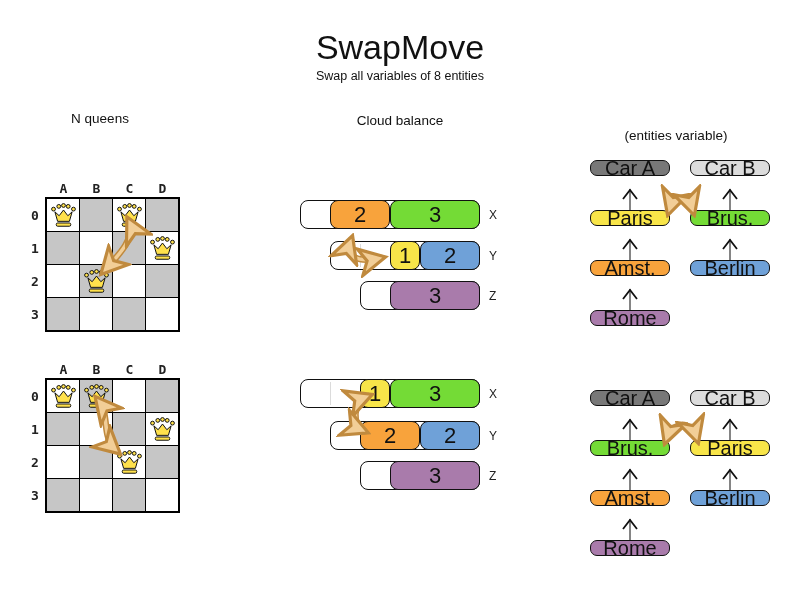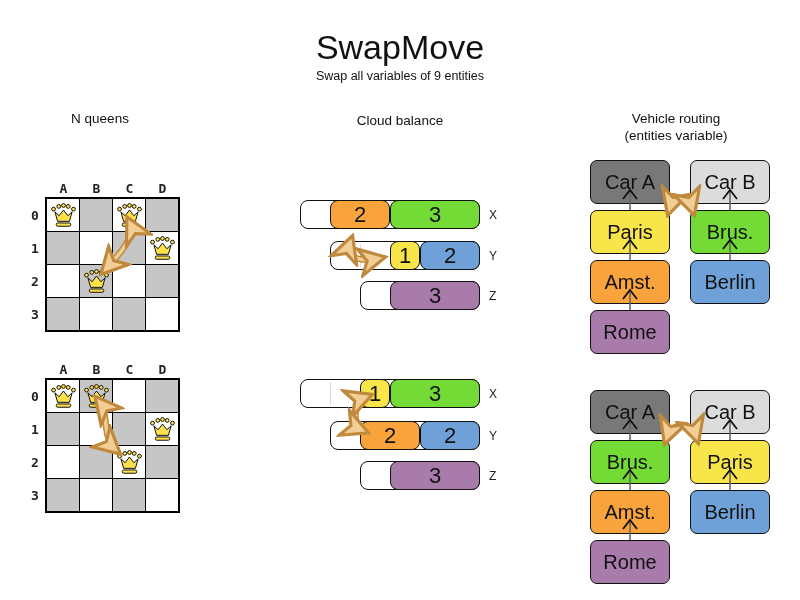--- a/index.html
+++ b/index.html
@@ -25,41 +25,40 @@
   .qrow{position:absolute;left:-17px;width:14px;text-align:center;
         font:600 13px "DejaVu Sans Mono",monospace;color:#222;line-height:33px;}
   
   .cloud-white{position:absolute;background:#fff;border:1.6px solid #111;border-radius:8px;box-sizing:border-box;z-index:1;}
   .cloud-tick{position:absolute;width:1px;background:#DBDBDB;z-index:2;}
   .cloud-seg{position:absolute;border:1.8px solid #111;border-radius:8px;box-sizing:border-box;z-index:3;
              display:flex;align-items:center;justify-content:center;font-size:22px;color:#111;}
   .cloud-label{position:absolute;width:18px;font-size:12px;color:#222;z-index:3;
                display:flex;align-items:center;}
   
-  .vr-box{position:absolute;width:80px;height:44px;border:1.7px solid #111;border-radius:7px;
+  .vr-box{position:absolute;width:80px;height:16px;border:1.7px solid #111;border-radius:7px;
           box-sizing:border-box;display:flex;align-items:center;justify-content:center;
           font-size:20px;color:#111;z-index:3;}
   
   #overlay{position:absolute;left:0;top:0;z-index:10;pointer-events:none;}
   .arrow-under{stroke:#C08A3E;stroke-width:6.5;fill:none;stroke-linecap:round;}
   .arrow-over{stroke:#F2CE97;stroke-width:3.5;fill:none;stroke-linecap:round;}
   .chain-line{stroke:#666;stroke-width:1.6;}
   .chain-head{stroke:#111;stroke-width:1.8;fill:none;stroke-linejoin:miter;}
 </style>
 </head>
 <body>
 
 <div class="canvas">
 
   <div class="title">SwapMove</div>
-  <div class="subtitle">Swap all variables of 9 entities</div>
+  <div class="subtitle">Swap all variables of 8 entities</div>
 
   <div class="col-header" id="hdr-queens">N queens</div>
   <div class="col-header" id="hdr-cloud">Cloud balance</div>
-  <div class="col-header" id="hdr-vr">Vehicle routing</div>
   <div class="col-header" id="hdr-vr-sub">(entities variable)</div>
 
   <div class="layer" id="queens-layer">
       <div class="qwrap" style="left: 45px; top: 197px;">
         <div class="qboard">
           <div class="qcell">
             <svg width="29" height="26" viewBox="0 0 32 28">
               <use href="#crown-shape"></use>
             </svg>
           </div>

